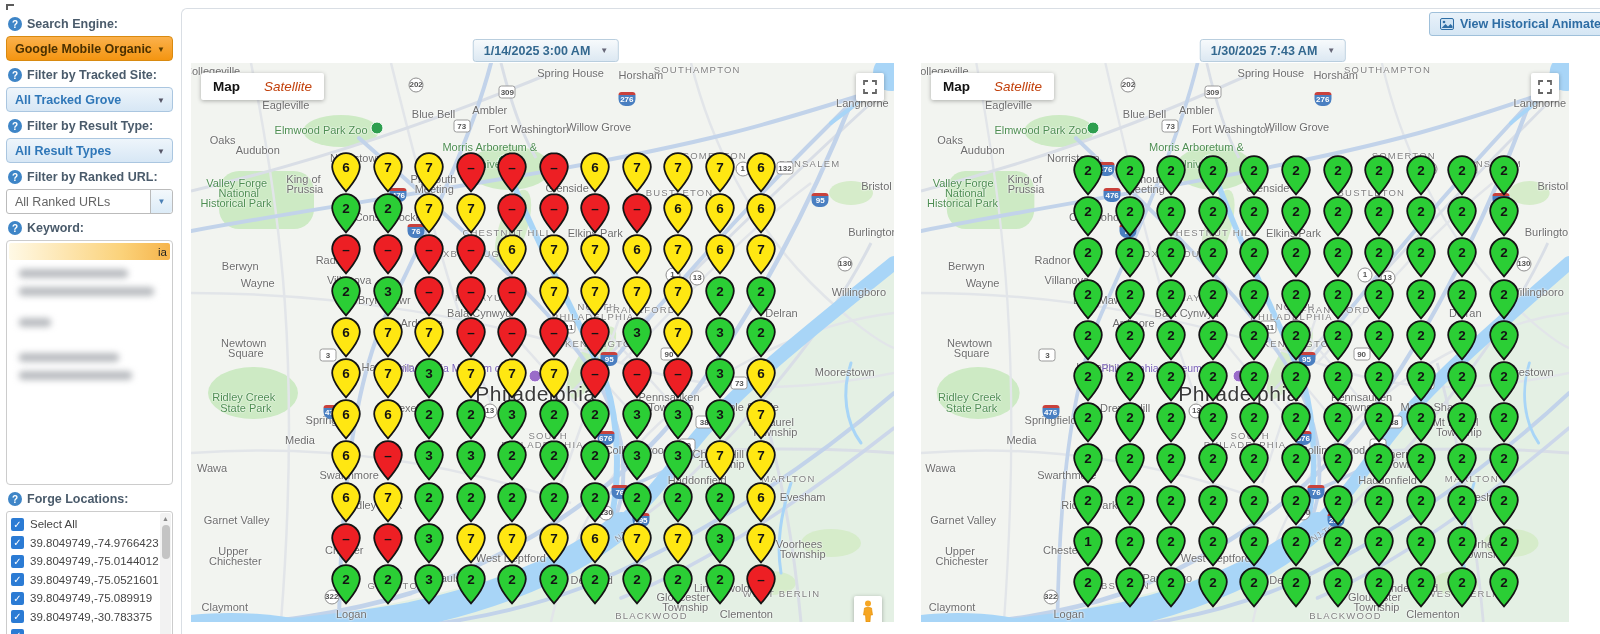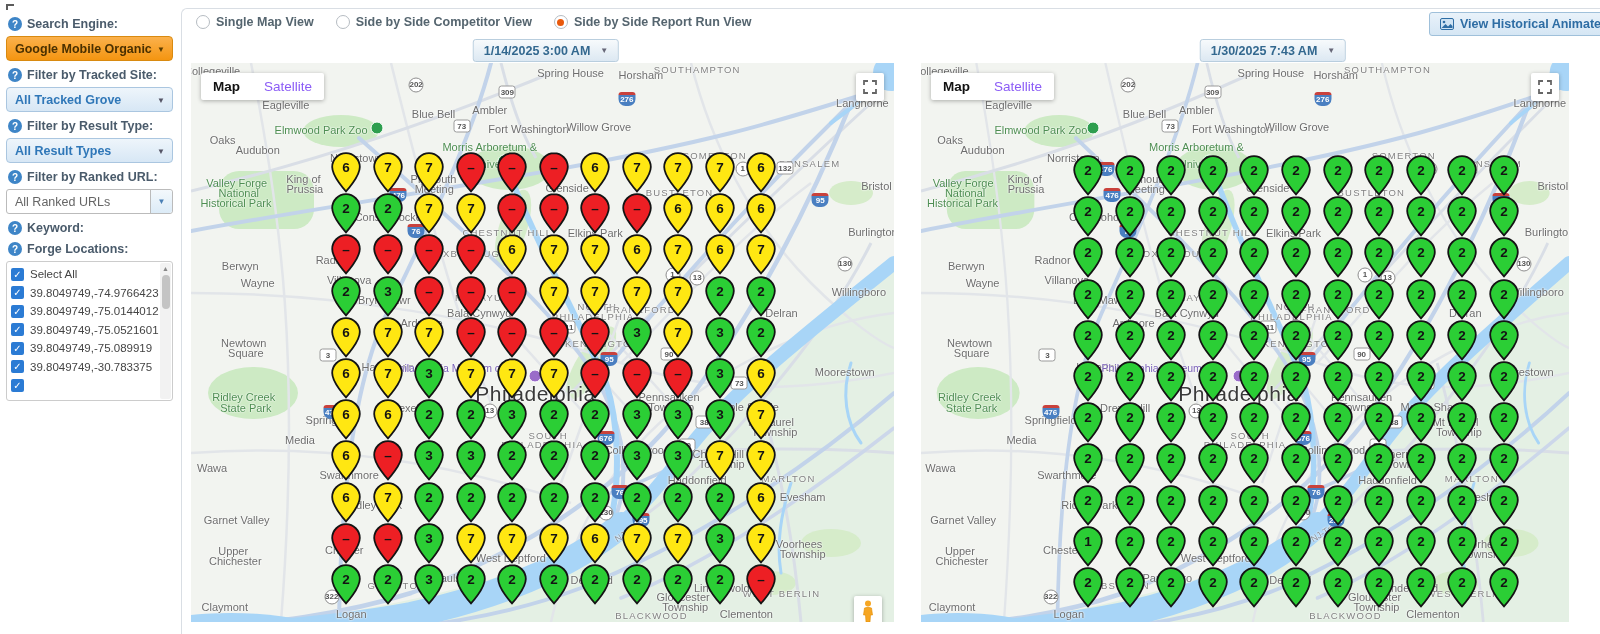--- a/index.html
+++ b/index.html
@@ -53,21 +53,21 @@
   .shield { position:absolute; transform:translate(-50%,-50%); text-align:center; font-weight:700; pointer-events:none; }
   .shield.i { width:17px; height:14px; background:linear-gradient(180deg,#c9413c 0 3px,#4a7fc1 3px); color:#fff; font-size:8px; line-height:16px; border-radius:3px 3px 7px 7px; }
   .shield.u { width:15px; height:15px; background:#fff; border:1.5px solid #8e8e8e; border-radius:50%; color:#555; font-size:8px; line-height:12px; }
   .shield.s { width:17px; height:13px; background:#fff; border:1px solid #9a9a9a; border-radius:3px; color:#555; font-size:8px; line-height:11px; }
   .poi-dot { position:absolute; transform:translate(-50%,-50%); width:13px; height:13px; border-radius:50%; border:1.5px solid #fff; display:flex; align-items:center; justify-content:center; color:#fff; font-size:8px; pointer-events:none; }
   .pin { position:absolute; width:30px; height:41px; cursor:pointer; }
   .pin svg { display:block; }
   .gmap-ctrl { position:absolute; left:10px; top:10px; display:flex; background:#fff; border-radius:2px; box-shadow:0 1px 4px rgba(0,0,0,.3); overflow:hidden; z-index:50; }
   .gmap-ctrl span { padding:6px 12px; font-size:13.5px; cursor:pointer; }
   .gmap-ctrl .on { font-weight:700; color:#111; }
-  .gmap-ctrl .off { color:#8b5cf6; }
+  .gmap-ctrl .off { color:#c2410c;font-style:italic; }
   .fs-btn { position:absolute; right:10px; top:10px; width:28px; height:28px; background:#fff; border-radius:2px; box-shadow:0 1px 4px rgba(0,0,0,.3); display:flex; align-items:center; justify-content:center; z-index:50; cursor:pointer; }
   .pegman { position:absolute; right:12px; bottom:-6px; width:28px; height:32px; background:#fff; border-radius:2px; box-shadow:0 1px 4px rgba(0,0,0,.3); display:flex; align-items:center; justify-content:center; z-index:50; cursor:pointer; }
 </style>
 </head>
 <body>
 
 <div class="sidebar">
   <div class="collapse-glyph"></div>
 
   <div class="fld-label">
@@ -103,20 +103,30 @@
   </div>
   <div class="combo">
     <span>All Ranked URLs</span>
     <span class="cbtn">▼</span>
   </div>
 
   <div class="fld-label">
     <span class="qicon">?</span>
     <span>Keyword:</span>
   </div>
+  <div class="kw-box">
+    <div class="kw-hl">
+      <span>ia</span>
+    </div>
+    <div class="blur-line" style="width:68%"></div>
+    <div class="blur-line" style="width:84%"></div>
+    <div class="blur-line" style="width:20%; margin-top:22px"></div>
+    <div class="blur-line" style="width:62%; margin-top:26px"></div>
+    <div class="blur-line" style="width:70%"></div>
+  </div>
 
   <div class="fld-label">
     <span class="qicon">?</span>
     <span>Forge Locations:</span>
   </div>
   <div class="loc-box">
     <div id="loc-rows">
         <div class="loc-row">
           <span class="chk">✓</span>
                  <span>Select All</span>
@@ -147,34 +157,20 @@
         </div>
       </div>
     <div class="loc-scroll">
       <span class="loc-arrow">▲</span>
       <div class="loc-thumb"></div>
     </div>
   </div>
 </div>
 
 <div class="main-panel">
-  <div class="radio-row" id="radio-row">
-      <div class="radio-item">
-        <span class="rdot "></span>
-                 <span>Single Map View</span>
-      </div>
-      <div class="radio-item">
-        <span class="rdot "></span>
-                 <span>Side by Side Competitor View</span>
-      </div>
-      <div class="radio-item">
-        <span class="rdot on"></span>
-                 <span>Side by Side Report Run View</span>
-      </div>
-    </div>
 
   <button class="gif-btn">
     <svg width="14" height="12" viewBox="0 0 14 12">
         <rect x="0.5" y="0.5" width="13" height="11" rx="1.5" fill="#cfe3f3" stroke="#2e6da4"></rect>
         <circle cx="4" cy="4" r="1.3" fill="#2e6da4"></circle>
         <path d="M1.5 10 L5.5 6 L8 8.5 L10.5 6 L12.5 8 L12.5 10 Z" fill="#2e6da4"></path>
       </svg>
     <span>View Historical Animated GIF</span>
   </button>
 

